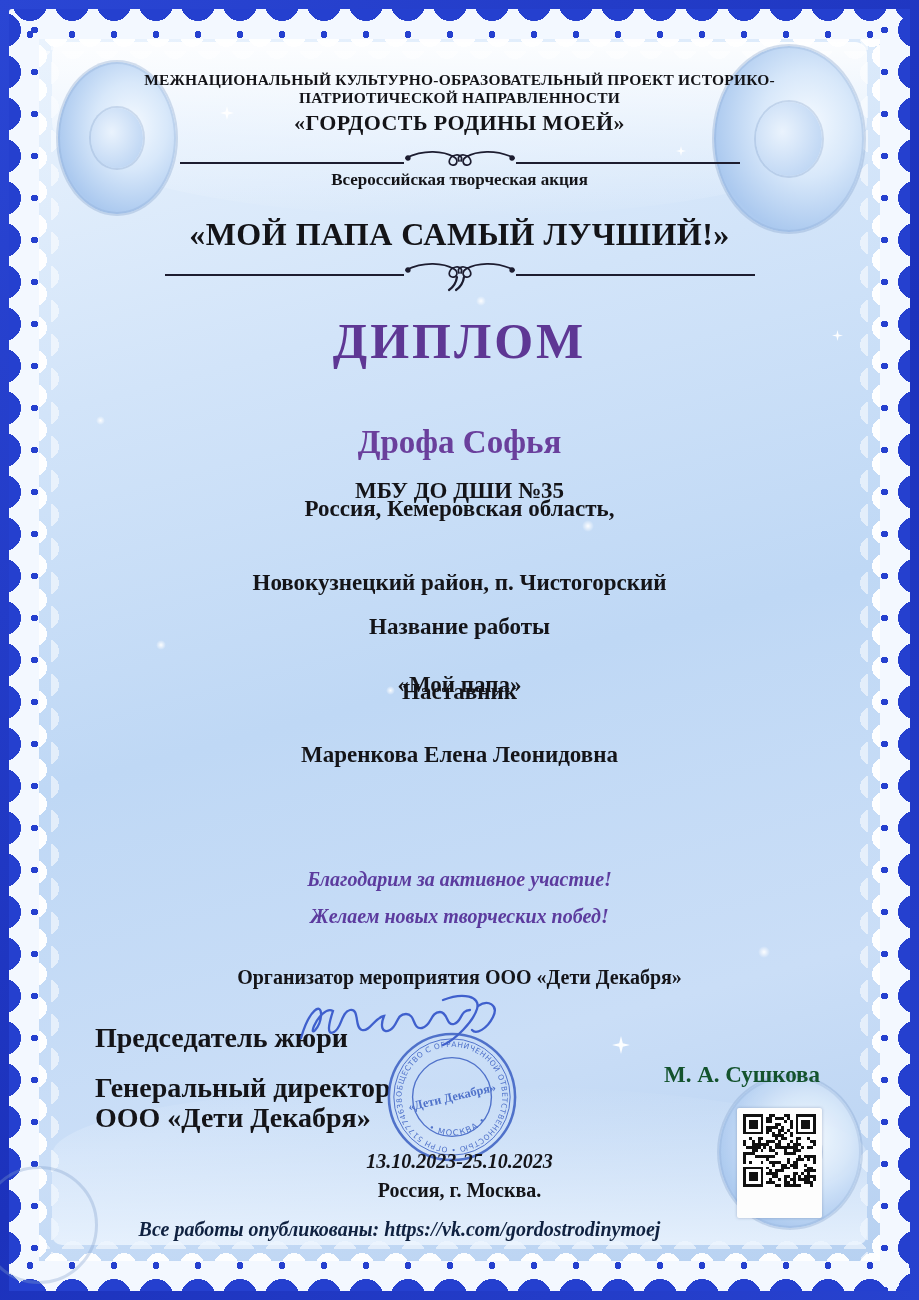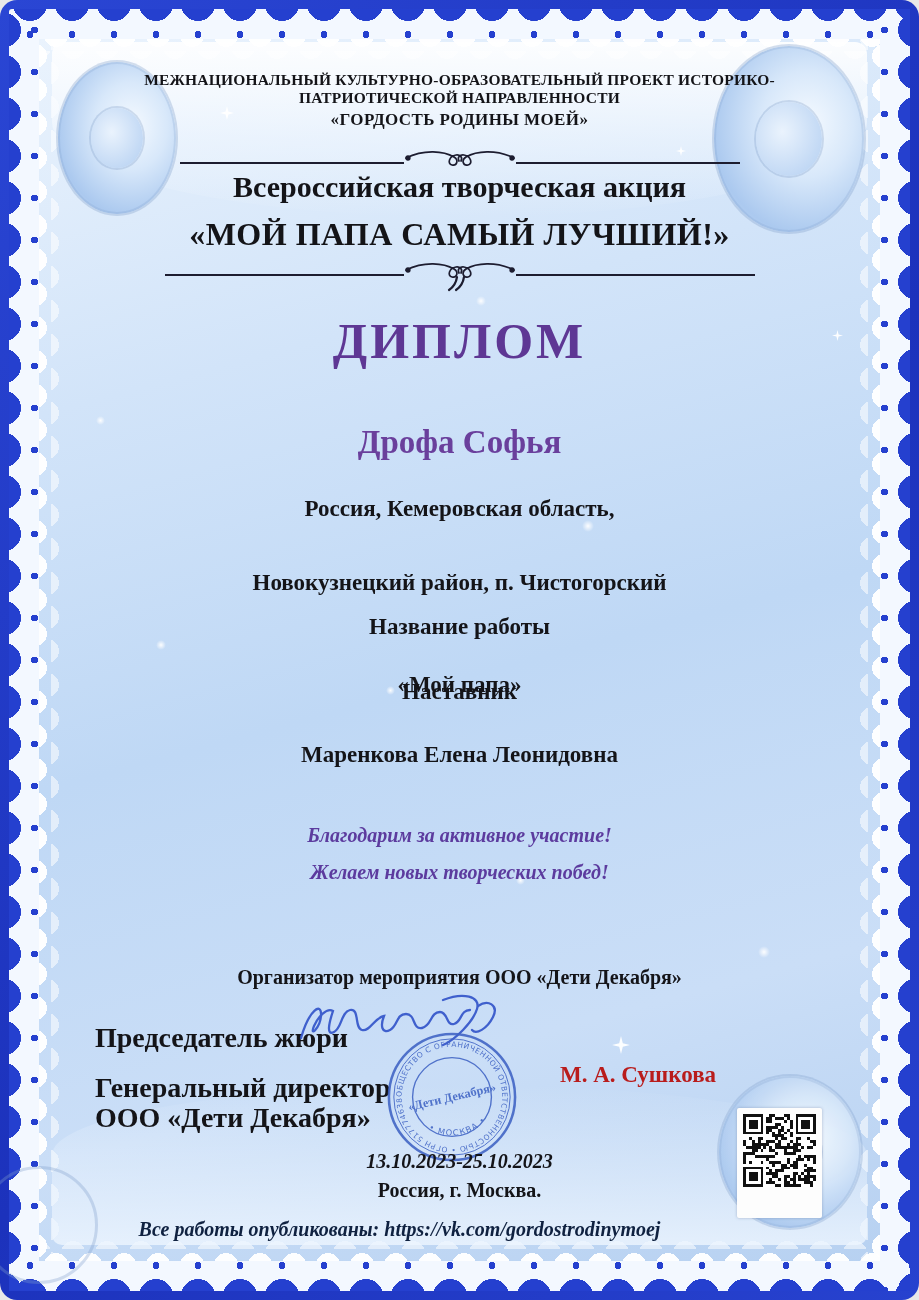--- a/index.html
+++ b/index.html
@@ -1,17 +1,17 @@
 <!DOCTYPE html>
 <html><head>
 <meta charset="utf-8">
 <style>
   html,body{margin:0;padding:0;background:#e8e8e8;}
   .cert{position:relative;width:919px;height:1300px;margin:0 auto;overflow:hidden;
-        font-family:"Liberation Serif","DejaVu Serif",serif;border-radius:17px;}
+        font-family:"Liberation Serif","DejaVu Serif",serif;}
   .abs{position:absolute;}
 
   
   .frame-base{inset:0;background:linear-gradient(135deg,#2a46d4,#1c32bc 55%,#2742cf);}
   .frame-white{inset:9px;background:#f3f8ff;border-radius:3px;}
   .sc{pointer-events:none;}
   .sc-t{left:9px;right:9px;top:9px;height:30px;
     background-image:radial-gradient(circle 17px at 50% -5px,#2540cf 99%,transparent 100%),
                      radial-gradient(circle 3.5px at 50% 25.5px,#2540cf 99%,transparent 100%);
     background-size:42px 30px;}
@@ -73,36 +73,36 @@
   .curl-tr{right:55px;top:46px;width:150px;height:186px;}
   .curl-br{right:58px;bottom:72px;width:142px;height:152px;opacity:.95;}
   .ring-bl{left:-20px;bottom:16px;width:112px;height:112px;border:3px solid rgba(128,158,204,.33);border-radius:50%;}
   .sp{border-radius:50%;background:radial-gradient(circle,rgba(255,255,255,.95),rgba(255,255,255,0) 70%);}
   .star4{clip-path:polygon(50% 0,60% 40%,100% 50%,60% 60%,50% 100%,40% 60%,0 50%,40% 40%);background:#fff;opacity:.95;}
 
   
   .ctr{left:70px;right:70px;text-align:center;color:#141418;}
   .bold{font-weight:bold;}
   .h1{top:71px;font-size:15.5px;letter-spacing:.2px;}
-  .h2{top:110px;font-size:17px;letter-spacing:.4px;}
-  .h3{top:170px;font-size:30px;}
+  .h2{top:110px;font-size:22px;letter-spacing:.4px;}
+  .h3{top:170px;font-size:17px;}
   .h4{top:216px;font-size:32px;letter-spacing:.5px;}
   .title{top:312px;font-size:50px;letter-spacing:3px;color:#5e3794;}
   .award{top:386px;font-size:21px;}
   .name{top:424px;font-size:33px;color:#6a3f9c;}
   .d0{top:478px;}.d1{top:496px;}.d2{top:570px;}.d3{top:614px;}.d4{top:672px;}.d5{top:679px;}.d6{top:742px;}
   .detail{font-size:23px;}
-  .cong{font-size:20px;font-style:italic;color:#5c3b9e;}
+  .cong{font-size:20px;font-style:italic;color:#5c3b9e;margin-top:44px;}
   .c0{top:824px;}.c1{top:861px;}
   .org{top:966px;font-size:20px;}
   .left-lbl{left:95px;font-size:28px;font-weight:bold;color:#141418;}
   .jury{top:1022px;}
   .dir1{top:1072px;}
   .dir2{top:1102px;}
-  .signer{left:560px;width:260px;top:1062px;text-align:left;font-size:23px;font-weight:bold;color:#b91c1c;}
+  .signer{left:560px;width:260px;top:1062px;text-align:right;font-size:23px;font-weight:bold;color:#14532d;}
   .dates{top:1150px;font-size:20px;font-style:italic;font-family:Liberation Serif, serif;}
   .loc{top:1179px;font-size:20px;}
   .footer{top:1218px;left:70px;right:190px;text-align:center;font-size:20px;font-style:italic;color:#0f2140;}
 
   
   .divider{left:50%;transform:translateX(-50%);display:flex;align-items:center;}
   .div1{top:143px;width:560px;}
   .div2{top:255px;width:590px;}
   .div-line{flex:1;height:2px;background:#1d1d30;}
   .div-orn{width:112px;height:40px;flex:0 0 auto;}
@@ -183,20 +183,21 @@
         <path d="M53,22 C52,29 48,33 45,35" stroke-width="2.2"></path>
         <path d="M60,22 C59,29 55,33 52,35" stroke-width="2.2"></path>
       </g>
     </svg>
     <div class="div-line"></div>
   </div>
 
   <div class="abs ctr bold title">ДИПЛОМ</div>
   <div class="abs ctr bold name">Дрофа Софья</div>
 
+  <div class="abs ctr bold detail d0">МБУ ДО ДШИ №35</div>
   <div class="abs ctr bold detail d1">Россия, Кемеровская область,</div>
   <div class="abs ctr bold detail d2">Новокузнецкий район, п. Чистогорский</div>
   <div class="abs ctr bold detail d3">Название работы</div>
   <div class="abs ctr bold detail d4">«Мой папа»</div>
   <div class="abs ctr bold detail d5">Наставник</div>
   <div class="abs ctr bold detail d6">Маренкова Елена Леонидовна</div>
 
   <div class="abs ctr bold cong c0">Благодарим за активное участие!</div>
   <div class="abs ctr bold cong c1">Желаем новых творческих побед!</div>
 

